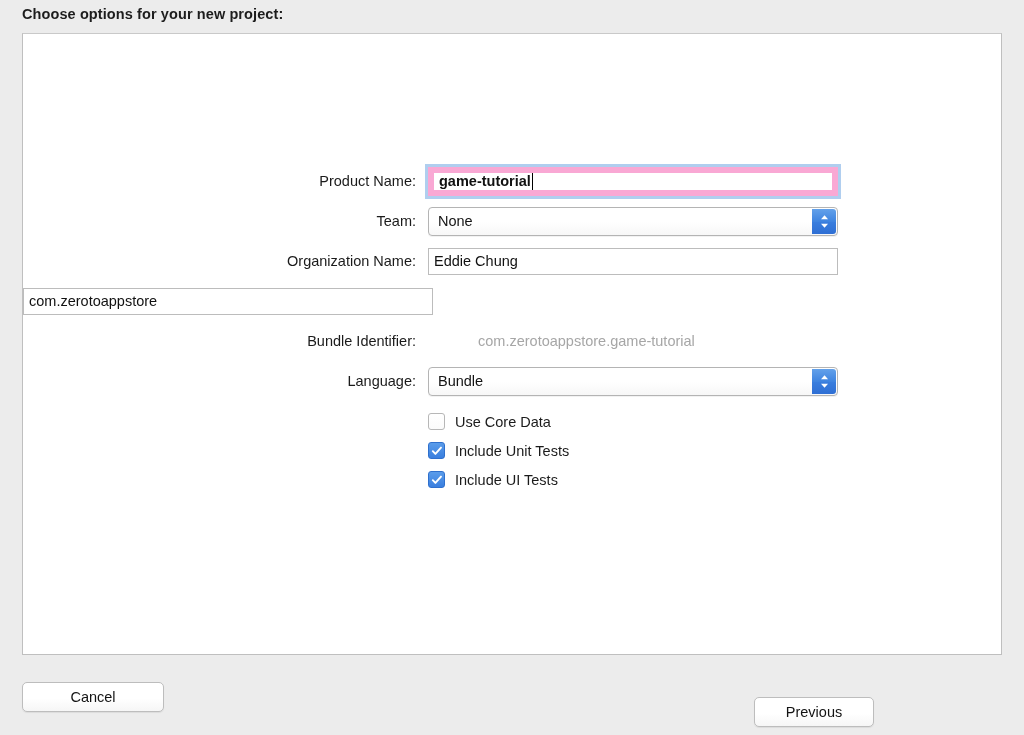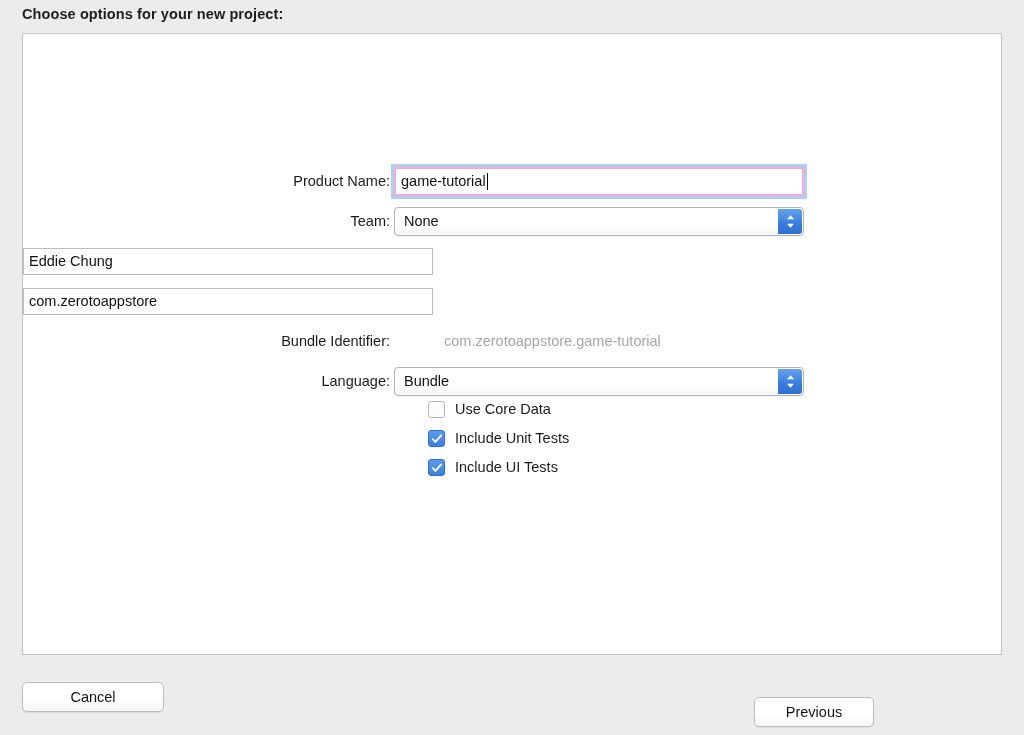--- a/index.html
+++ b/index.html
@@ -47,23 +47,23 @@
     left: 0;
     top: 127px;
     width: 100%;
   }
   .row {
     display: flex;
     align-items: center;
     height: 40px;
   }
   .label {
-    width: 371px;
+    width: 405px;
     text-align: right;
-    padding-right: 4px;
+    padding-right: 12px;
     font-size: 14.5px;
     color: #1b1b1b;
     box-sizing: border-box;
     white-space: nowrap;
   }
   .field {
     position: relative;
     width: 410px;
   }
 
@@ -77,23 +77,24 @@
     font-family: "Liberation Sans", sans-serif;
     font-size: 14.5px;
     color: #111;
     padding: 0 5px;
     border-radius: 0;
     outline: none;
     display: flex;
     align-items: center;
   }
   .textfield.focused {
-    border: 2px solid #f9a8d4;
+    border: 6px solid #f9a8d4;
     box-shadow: 0 0 0 3px rgba(112,165,225,0.55);
     height: 29px;
+    font-weight: bold;
   }
   .caret {
     display: inline-block;
     width: 1px;
     height: 17px;
     background: #000;
     margin-left: 1px;
     vertical-align: middle;
   }
 
@@ -140,21 +141,21 @@
   .stepper svg { display: block; }
 
   
   .checks {
     position: absolute;
     left: 405px;
     top: 367px;
   }
   .checkrow {
     display: flex;
-    align-items: flex-start;
+    align-items: flex-end;
     height: 29px;
   }
   .box {
     width: 17px;
     height: 17px;
     box-sizing: border-box;
     border-radius: 3px;
     border: 1px solid #b7b7b7;
     background: linear-gradient(to bottom, #ffffff, #fbfbfb);
     margin-right: 10px;
@@ -247,20 +248,21 @@
             <svg width="11" height="17" viewBox="0 0 11 17" aria-hidden="true">
               <path d="M5.5 2.2 L9 6.2 L2 6.2 Z" fill="#ffffff"></path>
               <path d="M5.5 14.8 L2 10.8 L9 10.8 Z" fill="#ffffff"></path>
             </svg>
           </span>
         </div>
       </div>
     </div>
 
     <div class="row">
+      <div class="label">Organization Name:</div>
       <div class="field">
         <div class="textfield">
           <span>Eddie Chung</span>
         </div>
       </div>
     </div>
 
     <div class="row">
       <div class="field">
         <div class="textfield">

